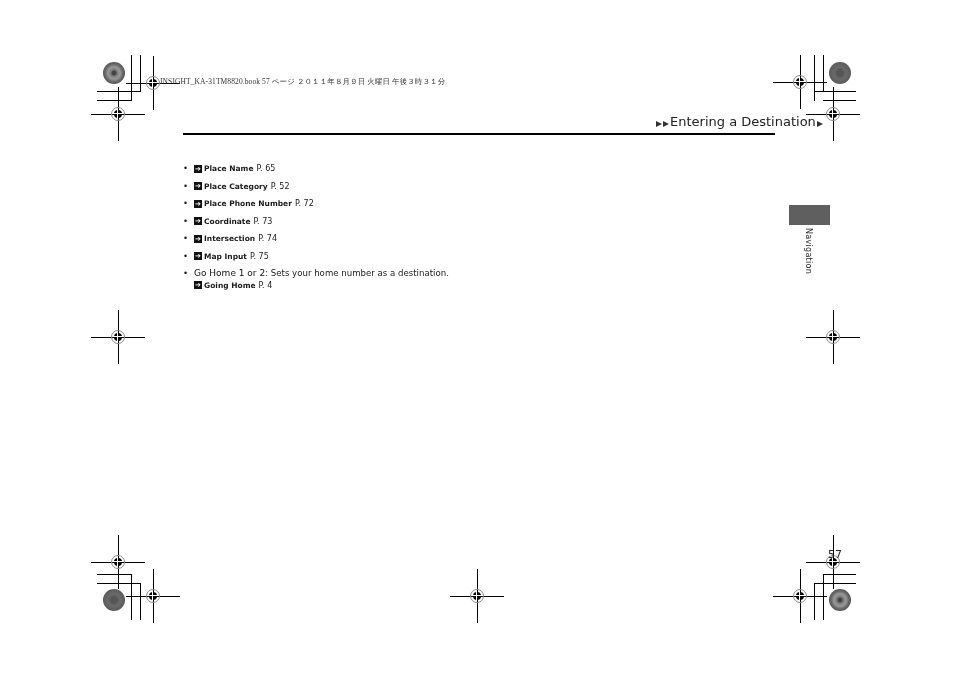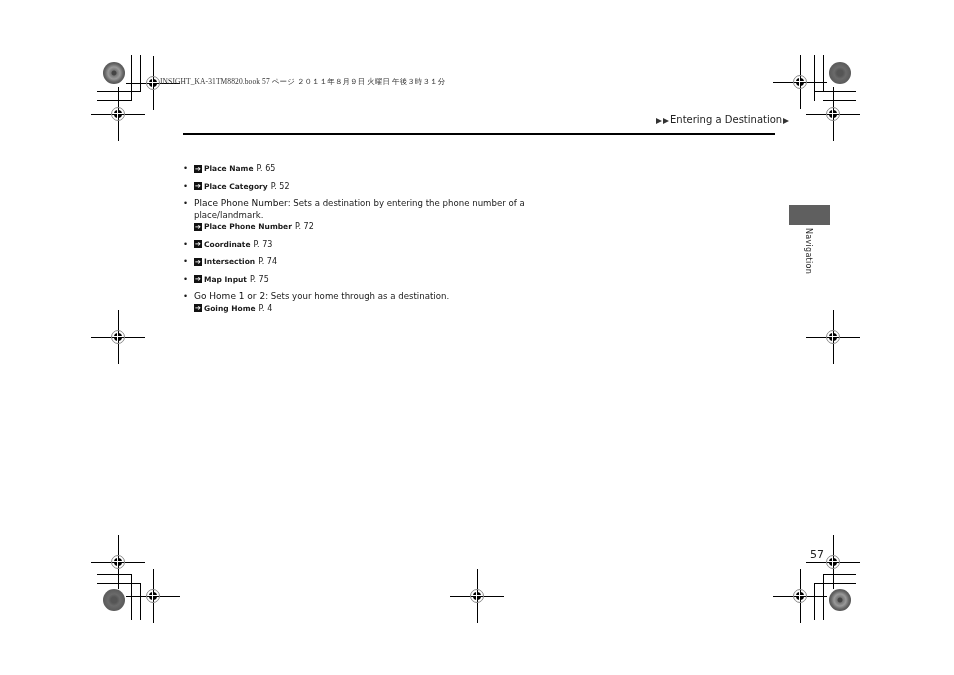--- a/index.html
+++ b/index.html
@@ -12,33 +12,33 @@
   .reg .h { position:absolute; left:-27px; top:0; width:54px; height:1px; background:#000; }
   .reg .v { position:absolute; left:0; top:-27px; width:1px; height:54px; background:#000; }
   .reg .ring { position:absolute; left:-7px; top:-7px; width:12px; height:12px; border:1px solid #888; border-radius:50%; }
   .reg .dot { position:absolute; left:-4px; top:-4px; width:8px; height:8px; border-radius:50%; background:#000; }
   .reg .dot::after { content:""; position:absolute; left:3px; top:0; width:1px; height:8px; background:#fff; }
   .reg .dot::before { content:""; position:absolute; left:0; top:3px; width:8px; height:1px; background:#fff; }
   .disc { position:absolute; width:22px; height:22px; border-radius:50%;
           background: radial-gradient(circle, #444 0 2px, #777 3px, #999 6px, #666 9px, #555 11px); }
   .disc.dark { background: radial-gradient(circle, #555 0 3px, #6a6a6a 6px, #5a5a5a 11px); }
   .slug { left:160px; top:77px; font-family:Liberation Serif, serif; font-size:7.5px; color:#333; white-space:nowrap; letter-spacing:0.1px; }
-  .header-crumb { left:656px; top:114px; font-size:10px; color:#222; white-space:nowrap;text-align:right; }
+  .header-crumb { left:656px; top:114px; font-size:13px; color:#222; white-space:nowrap;text-align:right; }
   .tri { display:inline-block; width:0; height:0; border-top:3.5px solid transparent; border-bottom:3.5px solid transparent; border-left:6px solid #333; vertical-align:-1px; margin-right:1px; }
   .rule { left:183px; top:133px; width:592px; height:1.5px; background:#000; }
   .tab { left:789px; top:205px; width:41px; height:20px; background:#5f5f5f; }
   .tab-label { left:804px; top:228px; font-size:8px; color:#222; writing-mode:vertical-rl; letter-spacing:0.3px; }
   .content { left:183px; top:163px; width:380px; font-size:8.6px; line-height:11.5px; }
   .item { position:relative; padding-left:11px; margin-bottom:6px; }
   .item .bullet { position:absolute; left:0; top:0; }
   .item .term { color:#111; font-weight:500; font-size:9px; }
   .ref { font-size:8px; display:flex; align-items:center; }
   .ref .arrow { display:inline-block; width:8px; height:8px; background:#111; color:#fff; font-size:7px; line-height:8px; text-align:center; margin-right:2px; font-weight:bold; }
   .ref .ref-title { font-weight:bold; font-size:7.5px; margin-right:3px; }
-  .pagenum { left:810px; top:548px; font-size:11px; color:#222; }
+  .pagenum { left:828px; top:548px; font-size:11px; color:#222; }
 </style>
 </head>
 <body>
 
 <div class="vl" style="left:131px;top:55px;height:46px;"></div>
 <div class="vl" style="left:140px;top:55px;height:37px;"></div>
 <div class="hl" style="left:97px;top:91px;width:44px;"></div>
 <div class="hl" style="left:97px;top:100px;width:35px;"></div>
 
 <div class="vl" style="left:814px;top:55px;height:46px;"></div>
@@ -150,21 +150,20 @@
   <div class="item">
     <span class="bullet">•</span>
     <div class="ref">
         <span class="arrow">➔</span>
         <span class="ref-title">Place Category</span>
         <span>P. 52</span>
       </div>
   </div>
   <div class="item">
     <span class="bullet">•</span>
-    <div><span class="term">Place Phone Number</span><span>: Sets a destination by entering the phone number of a place/landmark.</span></div>
     <div class="ref">
         <span class="arrow">➔</span>
         <span class="ref-title">Place Phone Number</span>
         <span>P. 72</span>
       </div>
   </div>
   <div class="item">
     <span class="bullet">•</span>
     <div class="ref">
         <span class="arrow">➔</span>
@@ -183,21 +182,21 @@
   <div class="item">
     <span class="bullet">•</span>
     <div class="ref">
         <span class="arrow">➔</span>
         <span class="ref-title">Map Input</span>
         <span>P. 75</span>
       </div>
   </div>
   <div class="item">
     <span class="bullet">•</span>
-    <div><span class="term">Go Home 1 or 2</span><span>: Sets your home through as a destination.</span></div>
+    <div><span class="term">Go Home 1 or 2</span><span>: Sets your home number as a destination.</span></div>
     <div class="ref">
         <span class="arrow">➔</span>
         <span class="ref-title">Going Home</span>
         <span>P. 4</span>
       </div>
   </div>
 </div>
 
 <div class="abs pagenum">57</div>
 

